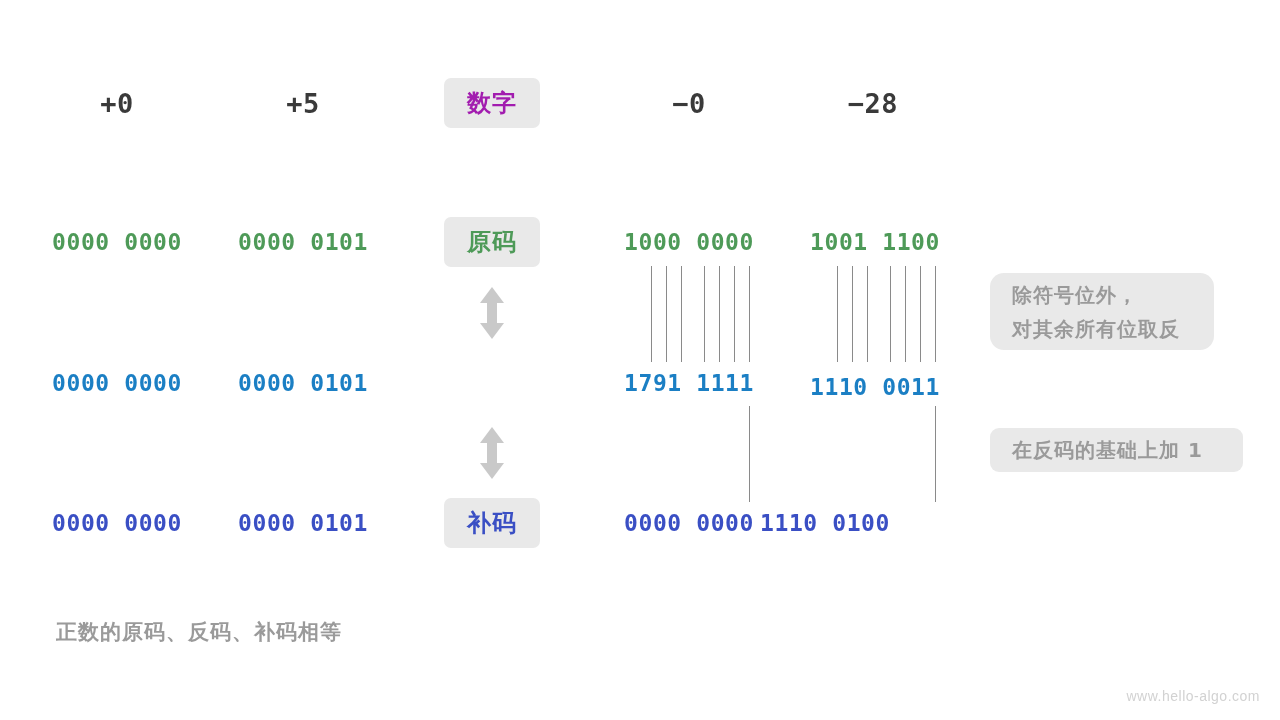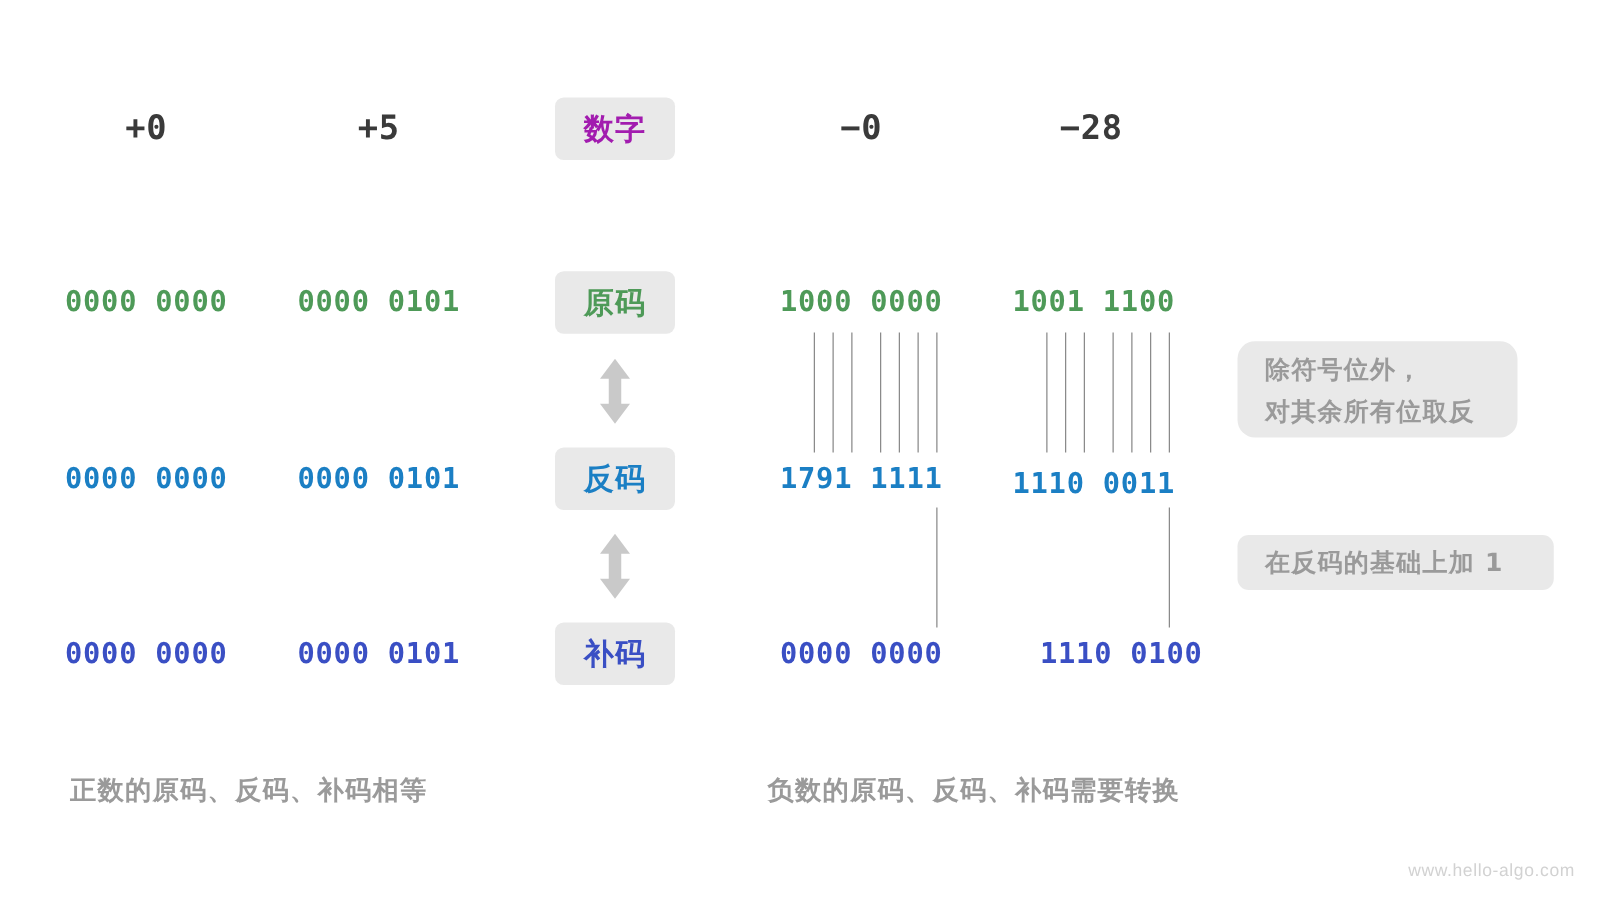--- a/index.html
+++ b/index.html
@@ -169,21 +169,20 @@
   <div class="arrow" style="left:492px; top:313px;">
     <svg viewBox="0 0 34 56" width="34" height="56" aria-hidden="true">
       <polygon points="17,2 29,18 22,18 22,38 29,38 17,54 5,38 12,38 12,18 5,18" fill="#c9c9c9"></polygon>
     </svg>
   </div>
 
   <div class="cell bits blue" style="left:117px; top:383px;">0000 0000</div>
 
   <div class="cell bits blue" style="left:303px; top:383px;">0000 0101</div>
 
-  <div class="badge blue" style="left:492px; top:383px;">反码</div>
 
   <div class="cell bits blue" style="left:689px; top:383px;">1791 1111</div>
 
   <div class="cell bits blue" style="left:875px; top:387px;">1110 0011</div>
 
   <div class="connector" style="left:749px; top:406px; height:96px;"></div>
   <div class="connector" style="left:935px; top:406px; height:96px;"></div>
 
   <div class="arrow" style="left:492px; top:453px;">
     <svg viewBox="0 0 34 56" width="34" height="56" aria-hidden="true">
@@ -192,30 +191,29 @@
   </div>
 
   <div class="cell bits indigo" style="left:117px; top:523px;">0000 0000</div>
 
   <div class="cell bits indigo" style="left:303px; top:523px;">0000 0101</div>
 
   <div class="badge indigo" style="left:492px; top:523px;">补码</div>
 
   <div class="cell bits indigo" style="left:689px; top:523px;">0000 0000</div>
 
-  <div class="cell bits indigo" style="left:897px; top:523px;">1110 0100</div>
+  <div class="cell bits indigo" style="left:825px; top:523px;">1110 0100</div>
 
   <div class="note" style="left:990px; top:273px; width:224px; height:77px; padding:0 22px;border-radius:14px;">
     <div class="note-line">除符号位外，</div>
     <div class="note-line">对其余所有位取反</div>
   </div>
 
   <div class="note" style="left:990px; top:428px; width:253px; height:44px; padding:0 22px;">
     <div class="note-line">在反码的基础上加 1</div>
   </div>
 
   <div class="caption" style="left:56px; top:618px;">正数的原码、反码、补码相等</div>
 
-  <div class="caption" style="left:614px; top:618px;">负数的原码、反码、补码需要转换</div>
 
   <div class="watermark">www.hello-algo.com</div>
 
 </div>
 
 </body></html>

